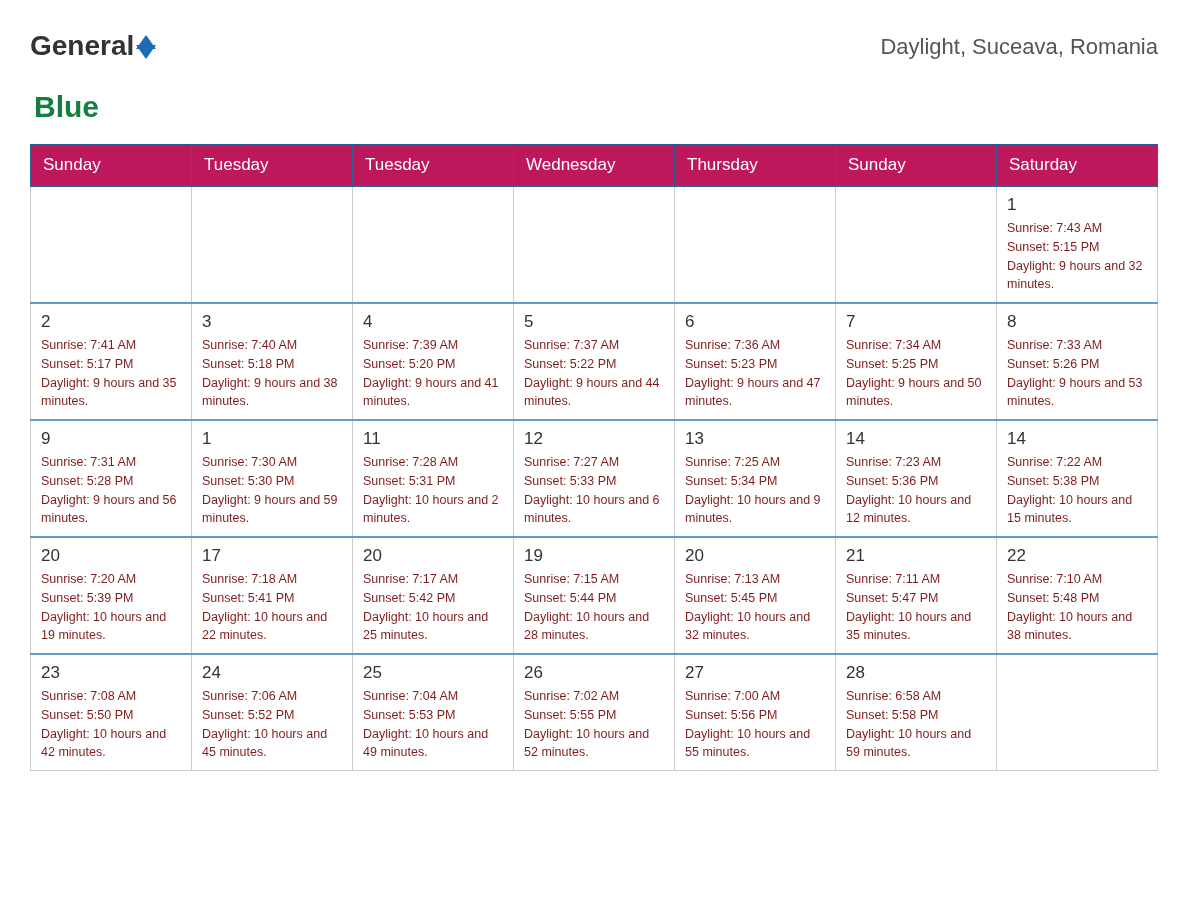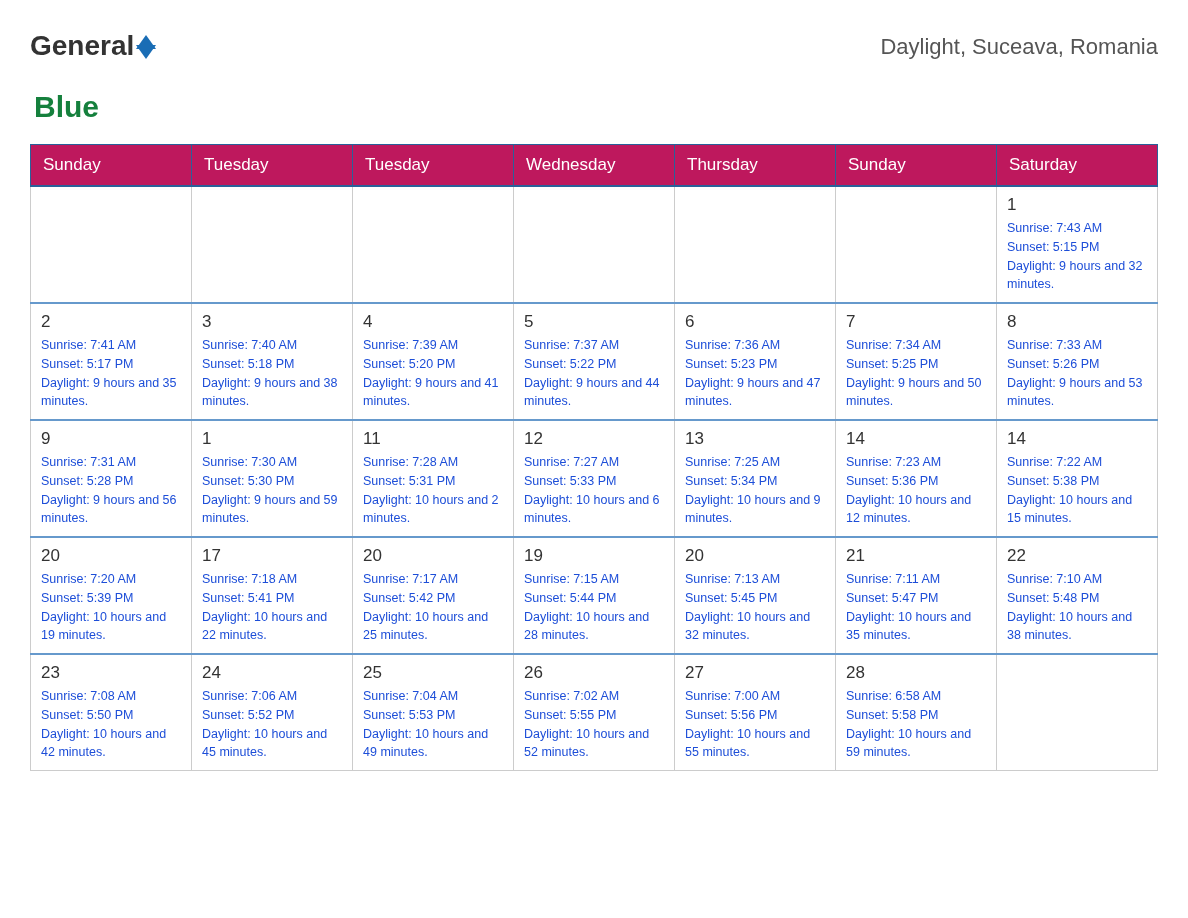--- a/index.html
+++ b/index.html
@@ -79,21 +79,21 @@
     .day-number {
       font-size: 17px;
       font-weight: normal;
       display: block;
       margin-bottom: 4px;
       color: #333;
     }
     .day-info {
       font-size: 12.5px;
       line-height: 1.5;
-      color: #1d4ed8;
+      color: #7f1d1d;
     }
     .empty-cell {
       background: #f9f9f9;
     }
   </style>
 </head>
 <body>
 
 <div class="header">
   <div class="logo">

